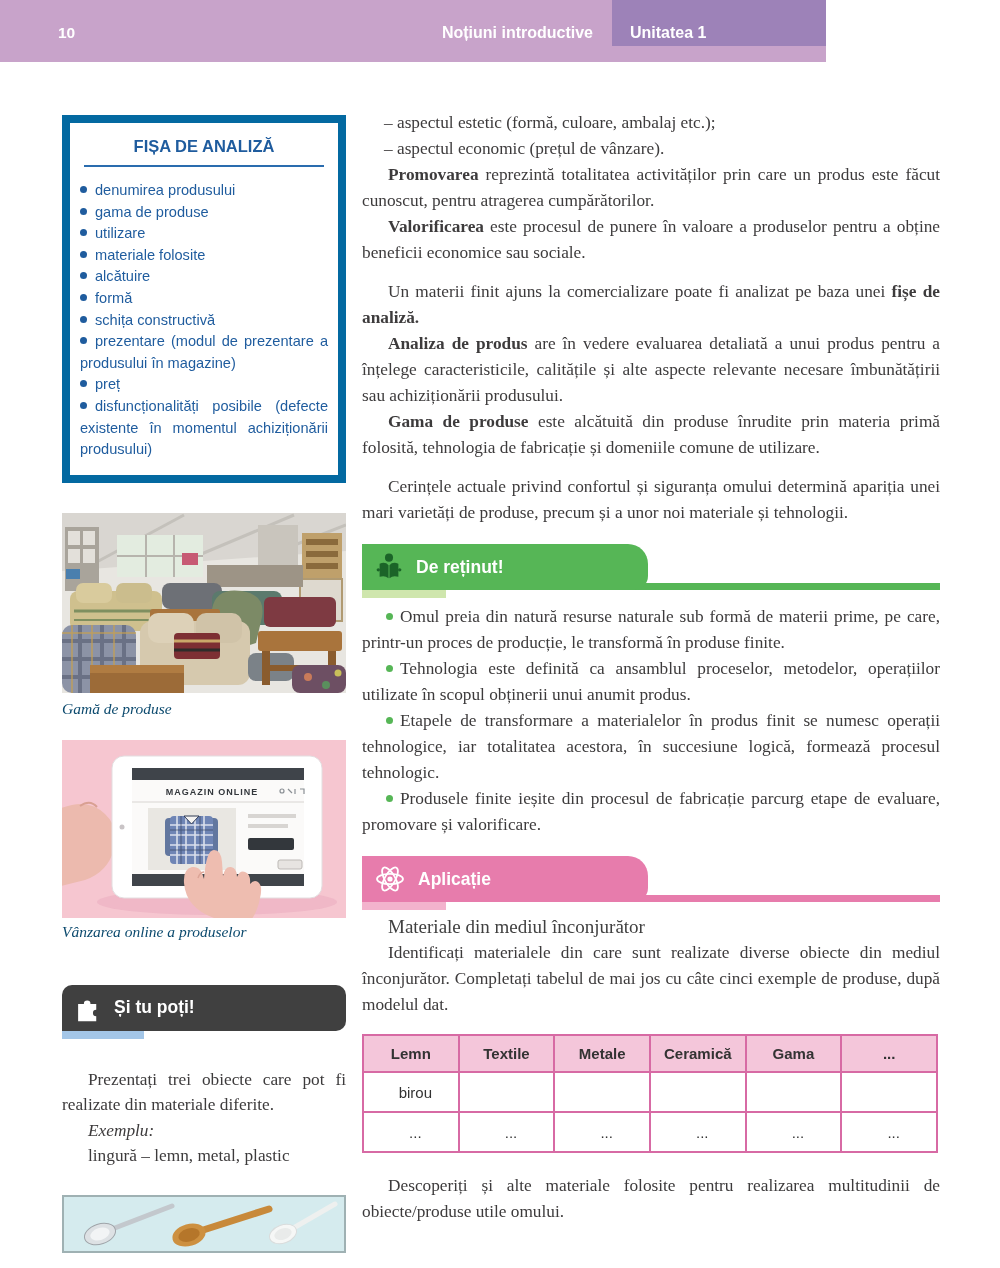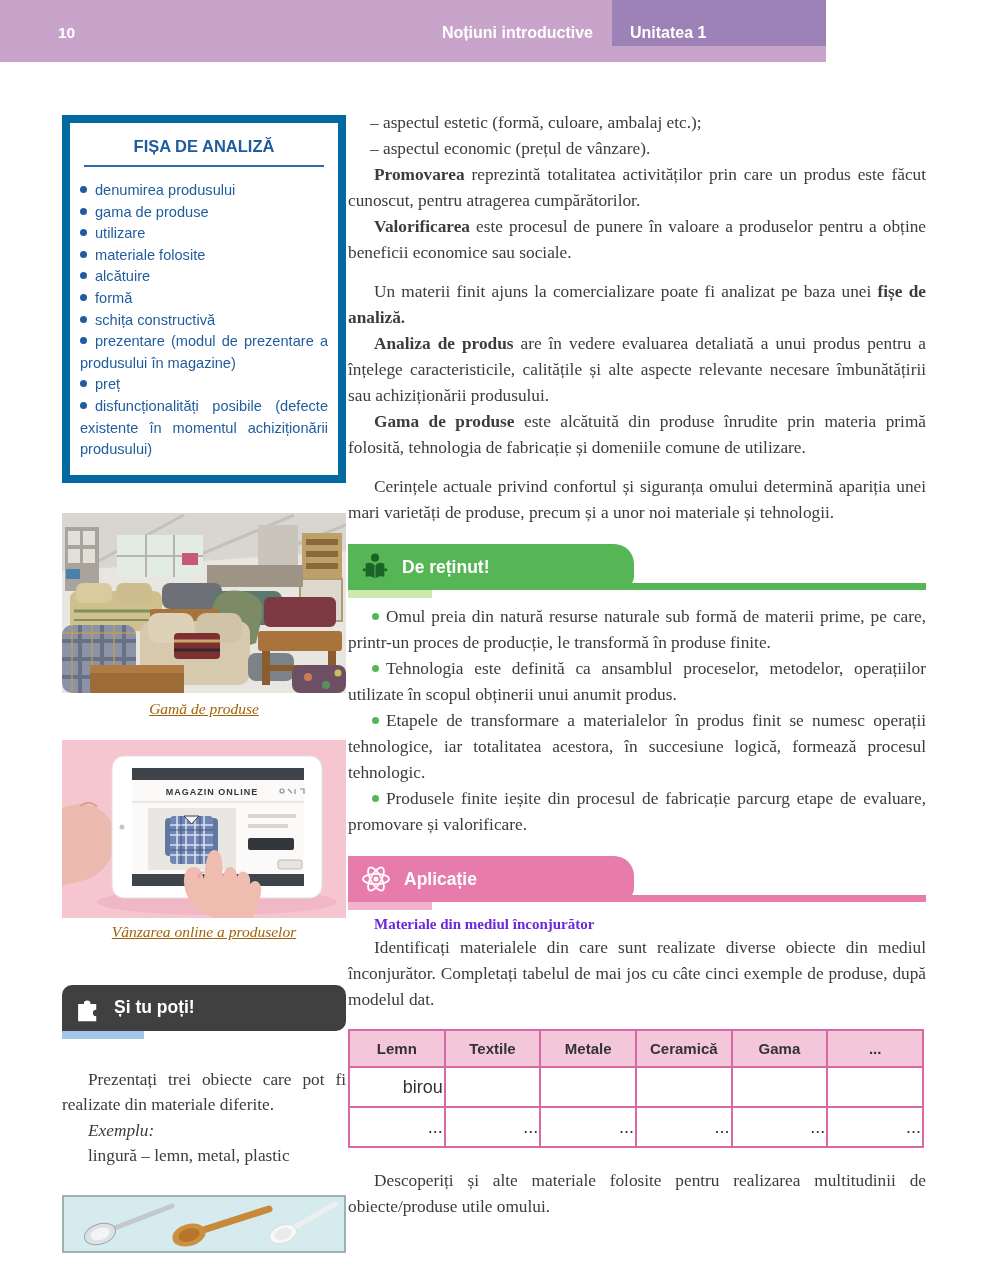--- a/index.html
+++ b/index.html
@@ -11,36 +11,36 @@
   .header .pagenum{position:absolute;left:58px;top:0;height:62px;line-height:66px;
         font-family:"Liberation Sans",sans-serif;font-weight:bold;font-size:15.5px;color:#ffffff;}
   .header .section{position:absolute;right:233px;top:0;height:62px;line-height:66px;
         font-family:"Liberation Sans",sans-serif;font-weight:bold;font-size:16px;color:#ffffff;}
   .header .unitbox{position:absolute;left:612px;top:0;width:214px;height:46px;background:#9d82b8;}
   .header .unitbox span{display:block;margin:0 0 0 18px;line-height:66px;
         font-family:"Liberation Sans",sans-serif;font-weight:bold;font-size:16px;color:#ffffff;}
 
   
   .left-col{position:absolute;left:62px;top:62px;width:284px;}
-  .right-col{position:absolute;left:348px;top:62px;width:578px;}
+  .right-col{position:absolute;left:362px;top:62px;width:578px;}
 
   
   .fisa{margin-top:53px;border:8px solid #0369a1;background:#ffffff;padding:10px 10px 14px 10px;box-sizing:border-box;}
   .fisa-title{text-align:center;font-family:"Liberation Sans",sans-serif;font-weight:bold;
         font-size:16.5px;color:#1f5c9e;padding-top:4px;}
   .fisa-rule{height:2px;background:#2a6cae;margin:9px 4px 13px 4px;}
   .fisa-item{font-family:"Liberation Sans",sans-serif;font-size:14.6px;line-height:21.6px;
         color:#1f5c9e;text-align:justify;}
   .fisa-item .dot{display:inline-block;width:7px;height:7px;border-radius:50%;background:#1f5c9e;
         margin-right:8px;vertical-align:2px;}
 
   
   .fig{margin-top:30px;}
   .fig svg{display:block;}
-  .caption{margin-top:7px;text-align:center;font-style:italic;font-size:15.5px;color:#a16207;text-decoration:underline;}
+  .caption{margin-top:7px;font-style:italic;font-size:15.5px;color:#0c4a6e;}
 
   
   .banner{position:relative;height:46px;margin-top:16px;}
   .banner .line{position:absolute;left:0;right:0;bottom:0;height:7px;}
   .banner .block{position:absolute;left:0;top:0;height:46px;display:flex;align-items:center;}
   .banner .strip{position:absolute;left:0;top:46px;width:84px;height:8px;}
   .banner .label{font-family:"Liberation Sans",sans-serif;font-weight:bold;font-size:17.5px;color:#ffffff;}
   .banner .icon{margin:0 12px 0 12px;display:flex;align-items:center;}
   .banner.green .line{background:#56b656;}
   .banner.green .block{width:286px;background:#56b656;border-radius:0 20px 14px 0;}
@@ -55,34 +55,34 @@
   
   .rtext{font-size:17.3px;line-height:26px;}
   .dash-line{text-indent:22px;}
   .para{margin:0;text-align:justify;text-indent:26px;}
   .b{font-weight:bold;}
   .vgap{height:13px;}
   .bullets{margin-top:14px;}
   .gbullet{margin:0;text-align:justify;text-indent:24px;}
   .gbullet .gdot{display:inline-block;width:7px;height:7px;border-radius:50%;background:#56b656;
         margin-right:7px;vertical-align:2px;}
-  .pink-heading{margin:14px 0 0 26px;font-weight:bold;font-size:15px;color:#6d28d9;}
+  .pink-heading{margin:14px 0 0 26px;font-weight:normal;font-size:19px;color:#404040;}
 
   
   .ltext{margin-top:13px;font-size:17.3px;line-height:25.5px;}
   .ltext .para{text-indent:26px;margin-top:36px;}
   .example-label{font-style:italic;text-indent:26px;margin:0;}
   .example-text{text-indent:26px;margin:0;}
 
   
   table.materials{margin-top:16px;border-collapse:collapse;width:576px;table-layout:fixed;
         font-family:"Liberation Sans",sans-serif;}
   table.materials th,table.materials td{border:2px solid #d76aa4;}
   table.materials th{background:#f4c6da;height:33px;font-size:15px;color:#333;text-align:center;font-weight:bold;}
-  table.materials td{background:#ffffff;height:36px;font-size:18px;color:#333;text-align:right;
+  table.materials td{background:#ffffff;height:36px;font-size:15px;color:#333;text-align:center;
         padding-left:10px;font-family:"Liberation Sans",sans-serif;}
   .outro{margin-top:20px;}
 
   
   .spoons{margin-top:26px;}
 </style>
 </head>
 <body>
 
 <div id="page">

